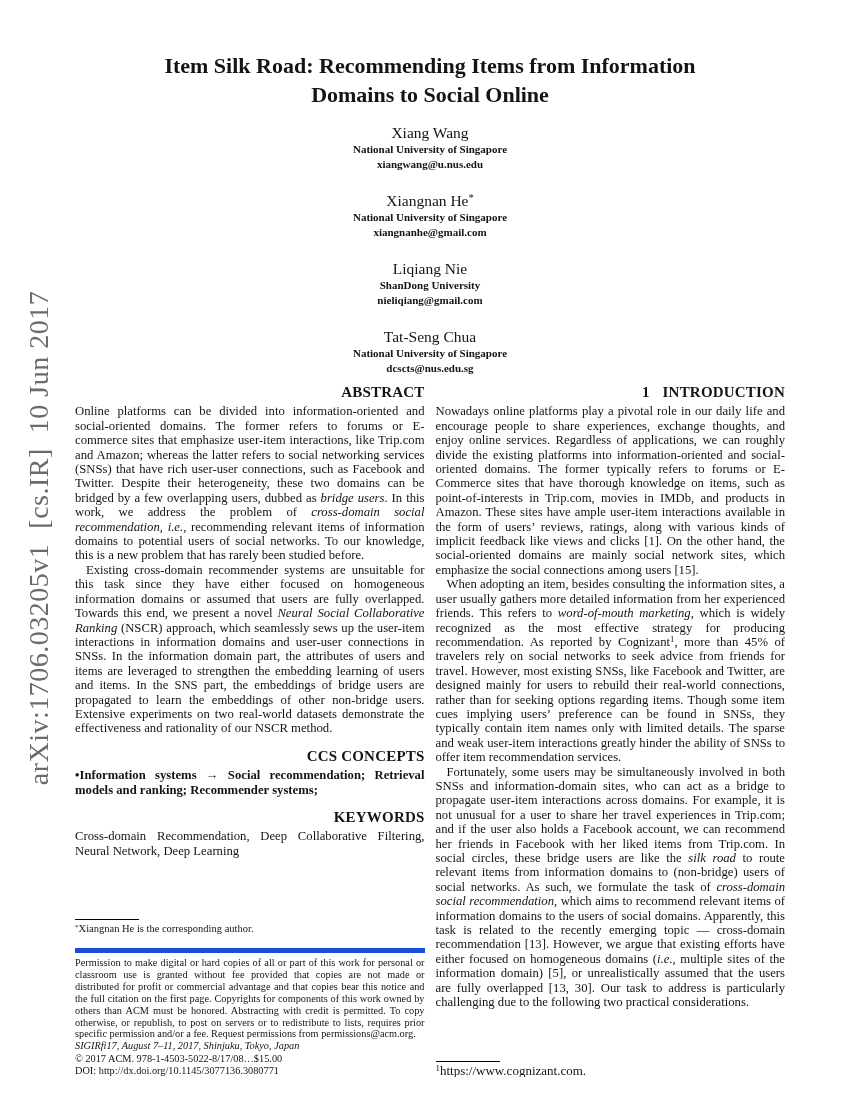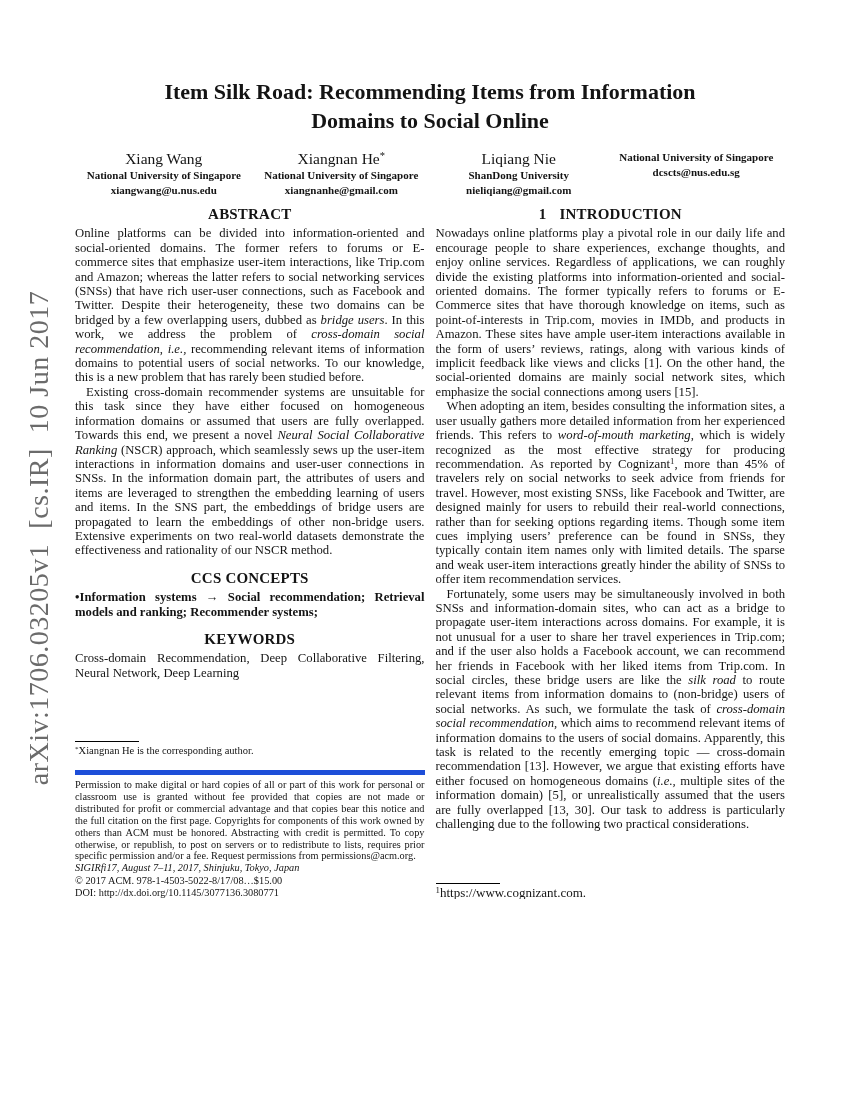--- a/index.html
+++ b/index.html
@@ -2,28 +2,28 @@
 <html><head>
 <meta charset="utf-8">
 <style>
   html,body{margin:0;padding:0;background:#ffffff;}
   .page{position:relative;width:850px;height:1100px;background:#ffffff;overflow:hidden;
         font-family:"Liberation Serif","DejaVu Serif",serif;color:#141414;
         -webkit-font-smoothing:antialiased;}
   .watermark{position:absolute;left:39px;top:538px;transform:translate(-50%,-50%) rotate(-90deg);
         white-space:pre;font-size:28px;letter-spacing:.5px;}
   .content{position:absolute;left:75px;top:0;width:710px;}
-  .title{margin-top:77px;text-align:center;font-weight:bold;font-size:22px;line-height:29px;}
-  .authors{display:grid;grid-template-columns:1fr 1fr 1fr 1fr;margin-top:15px;row-gap:20px;text-align:center;}
+  .title{margin-top:51px;text-align:center;font-weight:bold;font-size:22px;line-height:29px;}
+  .authors{display:grid;grid-template-columns:1fr;margin-top:15px;row-gap:20px;text-align:center;}
   .author .name{font-size:15.5px;line-height:18px;}
   .author .affil,.author .email{font-size:11px;line-height:15px;font-weight:bold;}
   .cols{display:flex;gap:11px;margin-top:9px;}
   .col{width:349.5px;height:692px;display:flex;flex-direction:column;overflow:hidden;
        text-align:justify;font-size:12.7px;line-height:14.4px;hyphens:none;}
-  h2.sec{font-size:15px;font-weight:bold;margin:0 0 5px 0;text-align:center;letter-spacing:.2px;}
+  h2.sec{font-size:15px;font-weight:bold;margin:0 0 5px 0;text-align:right;letter-spacing:.2px;}
   h2.mt{margin-top:13px;}
   .sec .num{margin-right:13px;}
   p{margin:0;padding:0;}
   p.ind{text-indent:11px;}
   .it{font-style:italic;}
   .bd{font-weight:bold;}
   sup{font-size:68%;line-height:0;vertical-align:baseline;position:relative;top:-0.45em;}
   .footer-left{margin-top:auto;}
   .rule-short{width:64px;border-top:1px solid #000;height:0;margin-bottom:3px;}
   .corr-note{font-size:10.5px;line-height:12px;text-align:left;}
@@ -58,20 +58,21 @@
         <div class="name"><span>Xiangnan He</span><sup>*</sup></div>
         <div class="affil">National University of Singapore</div>
         <div class="email">xiangnanhe@gmail.com</div>
       </div>
       <div class="author">
         <div class="name"><span>Liqiang Nie</span><sup></sup></div>
         <div class="affil">ShanDong University</div>
         <div class="email">nieliqiang@gmail.com</div>
       </div>
       <div class="author">
+        <div class="name"><span>Tat-Seng Chua</span><sup></sup></div>
         <div class="affil">National University of Singapore</div>
         <div class="email">dcscts@nus.edu.sg</div>
       </div>
     </div>
 
     <div class="cols">
 
       <div class="col">
         <h2 class="sec">ABSTRACT</h2>
         <p><span>Online platforms can be divided into information-oriented and social-oriented domains. The former refers to forums or E-commerce sites that emphasize user-item interactions, like Trip.com and Amazon; whereas the latter refers to social networking services (SNSs) that have rich user-user connections, such as Facebook and Twitter. Despite their heterogeneity, these two domains can be bridged by a few overlapping users, dubbed as </span><span class="it">bridge users</span><span>. In this work, we address the problem of </span><span class="it">cross-domain social recommendation</span><span>, </span><span class="it">i.e.,</span><span> recommending relevant items of information domains to potential users of social networks. To our knowledge, this is a new problem that has rarely been studied before.</span></p>

